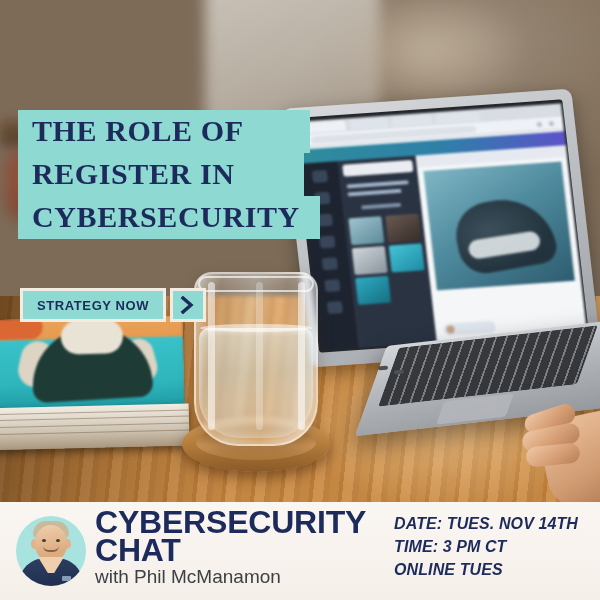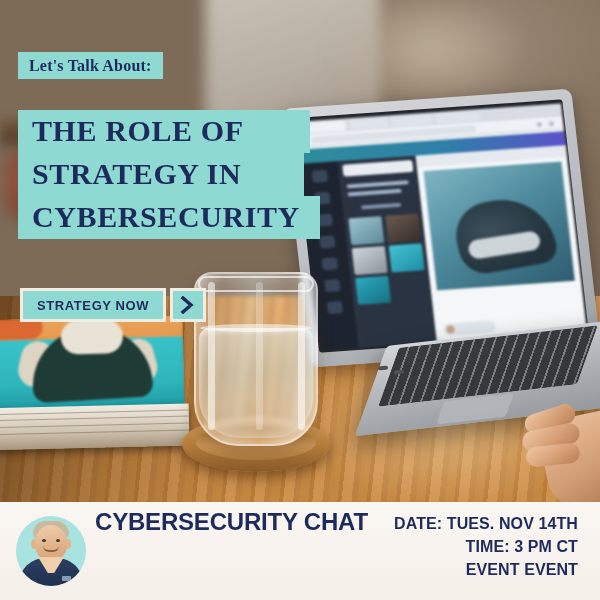--- a/index.html
+++ b/index.html
@@ -254,30 +254,30 @@
   .av-eye{position:absolute;width:4px;height:3px;border-radius:50%;background:#4a3a2c;top:23px;}
 
   .brand{position:absolute;left:95px;top:510px;width:300px;}
   .logo-row{display:flex;align-items:center;gap:4px;}
   .globe{width:34px;height:34px;flex:0 0 34px;}
   .latg{
     font-size:36px;font-weight:bold;font-style:italic;letter-spacing:-1.2px;
     color:#163a6b;line-height:32px;font-family:"Liberation Sans", sans-serif;
   }
   .chat{
-    font-size:24px;font-weight:bold;letter-spacing:-.2px;color:#1d2b5c;line-height:28px;
+    font-size:32px;font-weight:bold;letter-spacing:-.2px;color:#1d2b5c;line-height:28px;
     margin-top:-2px;
   }
   .with{
     font-size:19px;color:#3c3f45;line-height:24px;margin-top:1px;
     font-family:"Liberation Sans", sans-serif;
   }
 
   .details{
-    position:absolute;right:22px;top:512px;text-align:right;
+    position:absolute;right:22px;top:512px;font-style:italic;
   }
   .details div{
     font-size:16px;font-weight:bold;color:#1d2b5c;line-height:23px;letter-spacing:.1px;
     white-space:nowrap;
   }
 </style>
 </head>
 <body>
 
 <div class="stage">
@@ -382,30 +382,27 @@
     <div class="glass">
       <div class="water"></div>
       <div class="water-top"></div>
       <div class="glass-rim"></div>
       <div class="glass-hl" style="left:12px;"></div>
       <div class="glass-hl" style="left:60px;opacity:.5;"></div>
       <div class="glass-hl" style="left:102px;"></div>
     </div>
   </div>
 
-  <div class="kicker">
-    <span>Let's Talk About:</span>
-  </div>
 
   <div class="title-block">
     <div class="tline tl1">
       <span>THE ROLE OF</span>
     </div>
     <div class="tline tl2">
-      <span>STRATEGY IN</span>
+      <span>REGISTER IN</span>
     </div>
     <div class="tline tl3">
       <span>CYBERSECURITY</span>
     </div>
   </div>
 
   <div class="reg">
     <div class="reg-main">
       <span>STRATEGY NOW</span>
     </div>
@@ -426,21 +423,22 @@
     <div class="av-head"></div>
     <div class="av-eye" style="left:26px;"></div>
     <div class="av-eye" style="left:40px;"></div>
     <div class="av-smile"></div>
     <div class="av-collar"></div>
     <div class="av-plc"></div>
   </div>
 
   <div class="brand">
     <div class="chat">CYBERSECURITY CHAT</div>
+    <div class="with">with Phil McManamon</div>
   </div>
 
   <div class="details">
     <div>DATE: TUES. NOV 14TH</div>
     <div>TIME:  3 PM CT</div>
-    <div>EVENT EVENT</div>
+    <div>ONLINE TUES</div>
   </div>
 
 </div>
 
 </body></html>

